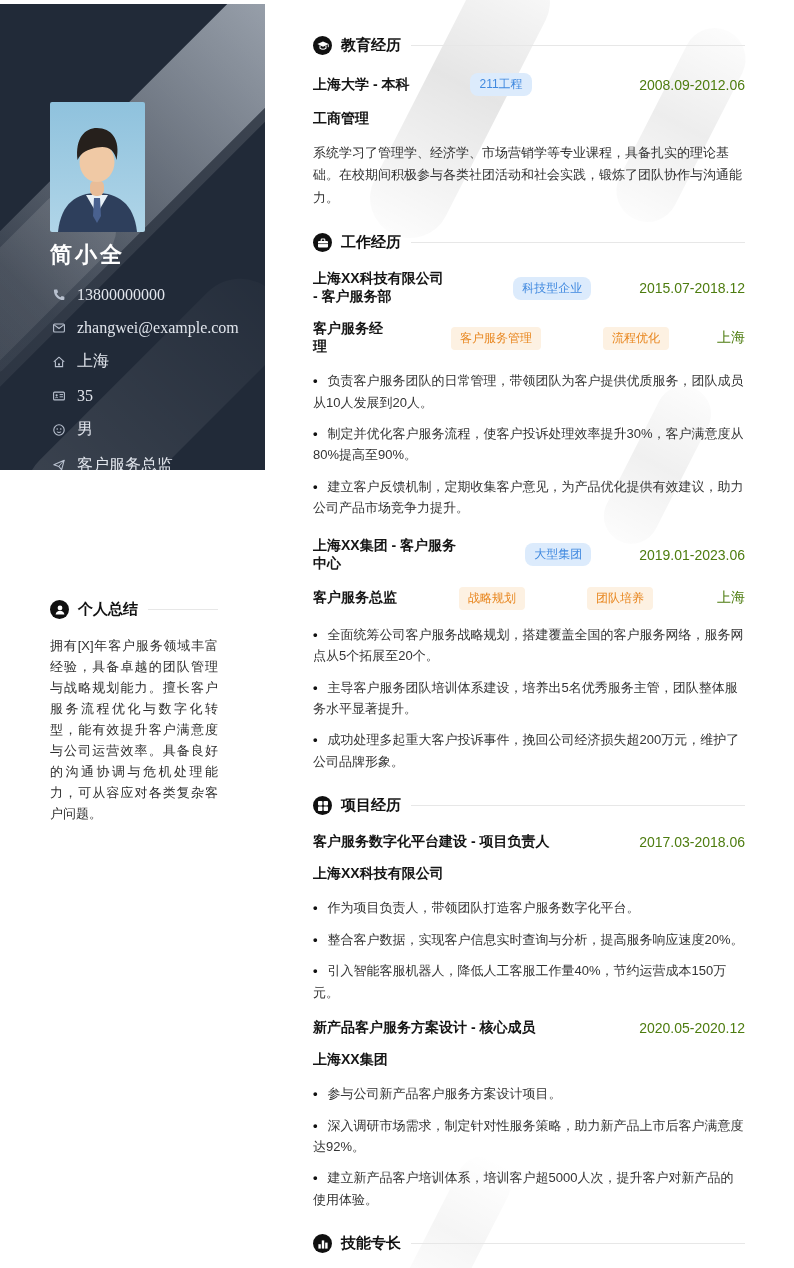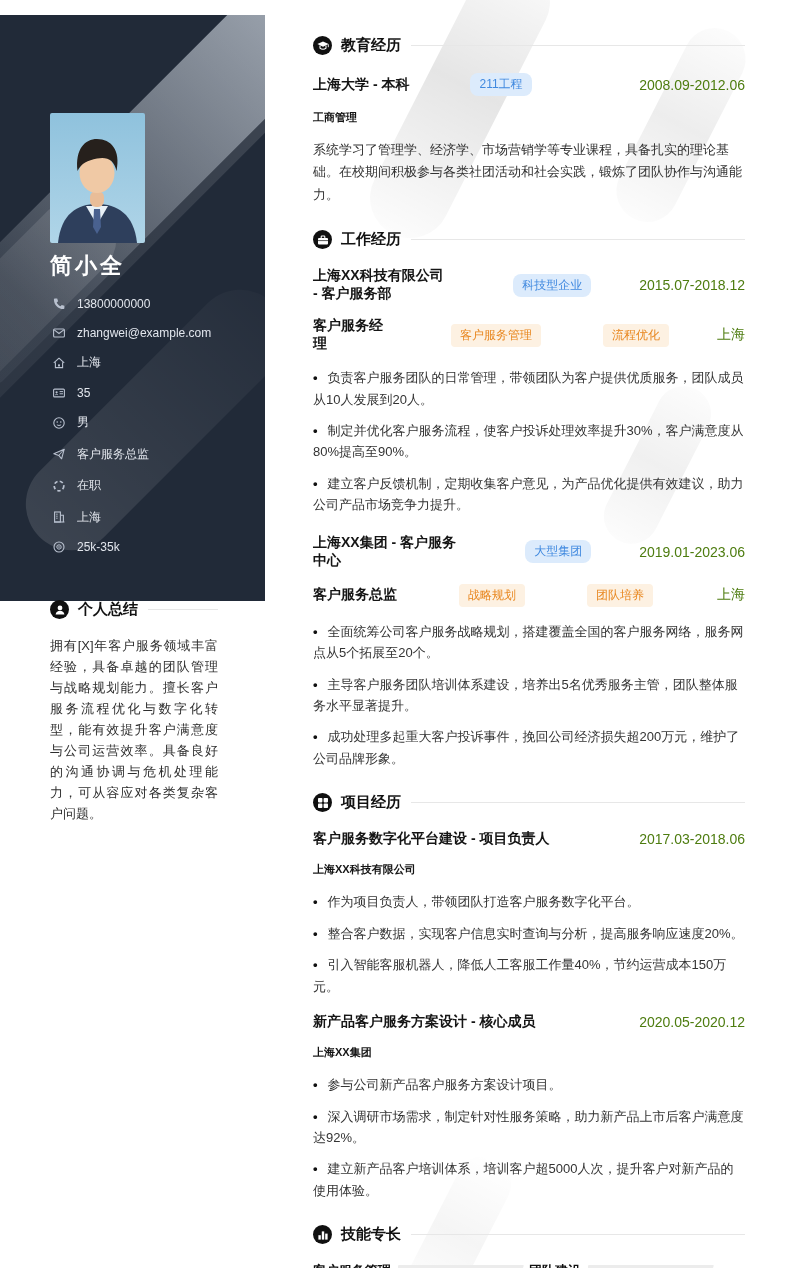--- a/index.html
+++ b/index.html
@@ -14,41 +14,41 @@
   .streak-1 { left:420px; top:-50px; width:80px; height:300px; transform:rotate(27deg);
     background:linear-gradient(to bottom, rgba(0,0,0,0.02), rgba(0,0,0,0.10) 45%, rgba(0,0,0,0.01)); }
   .streak-2 { left:650px; top:20px; width:62px; height:210px; transform:rotate(27deg);
     background:linear-gradient(to bottom, rgba(0,0,0,0.01), rgba(0,0,0,0.07) 50%, rgba(0,0,0,0.01)); }
   .streak-3 { left:630px; top:380px; width:55px; height:170px; transform:rotate(27deg);
     background:linear-gradient(to bottom, rgba(0,0,0,0.01), rgba(0,0,0,0.06) 50%, rgba(0,0,0,0.01)); }
   .streak-4 { left:430px; top:1150px; width:55px; height:170px; transform:rotate(27deg);
     background:linear-gradient(to bottom, rgba(0,0,0,0.00), rgba(0,0,0,0.04) 50%, rgba(0,0,0,0.00)); }
 
   
-  .sidebar { position:absolute; left:0; top:15px; width:265px; height:586px;
-    background:#212a38; overflow:hidden; z-index:1; }
+  .sidebar { position:absolute; left:0; top:4px; width:265px; height:466px;
+    background:#212a38; overflow:hidden; z-index:1;font-family:Liberation Serif, serif; }
   .sb-stripe { position:absolute; border-radius:55px; pointer-events:none; }
   .sb-stripe-a { left:118px; top:-170px; width:100px; height:600px; transform:rotate(45deg);
     background:linear-gradient(to bottom, rgba(210,218,228,0.80), rgba(210,218,228,0.06) 85%); border-radius:18px; }
   .sb-stripe-b { left:10px; top:-120px; width:110px; height:720px; transform:rotate(45deg);
     background:linear-gradient(to bottom, rgba(255,255,255,0.14), rgba(255,255,255,0.02)); border-radius:20px; }
   .sb-stripe-c { left:-45px; top:150px; width:80px; height:310px; transform:rotate(45deg);
     background:linear-gradient(to bottom, rgba(255,255,255,0.13), rgba(255,255,255,0.02)); }
   .sb-stripe-d { left:110px; top:240px; width:92px; height:330px; transform:rotate(45deg);
     background:linear-gradient(to bottom, rgba(255,255,255,0.02), rgba(255,255,255,0.12)); }
 
   .photo { position:absolute; left:50px; top:98px; width:95px; height:130px;
     border-radius:2px; overflow:hidden; }
   .photo svg { display:block; width:100%; height:100%; }
 
   .person-name { position:absolute; left:50px; top:236px; font-size:22px; font-weight:bold;
     color:#ffffff; letter-spacing:3px; }
 
   .contacts { position:absolute; left:52px; top:282px; }
-  .contact-row { display:flex; align-items:center; margin-bottom:14.5px; color:#e2e6ed; font-size:12px;text-align:right; }
+  .contact-row { display:flex; align-items:center; margin-bottom:14.5px; color:#e2e6ed; font-size:16px;text-align:right; }
   .contact-row .cicon { width:14px; height:14px; margin-right:11px; color:#b9c1cf; flex:none; }
   .contact-row .cicon svg { display:block; width:14px; height:14px; }
 
   
   .summary-block { position:absolute; left:50px; top:600px; width:168px; z-index:1; }
   .sec-head { display:flex; align-items:center; }
   .sec-icon { width:19px; height:19px; border-radius:50%; background:#101010; flex:none;
     display:flex; align-items:center; justify-content:center; }
   .sec-icon svg { display:block; width:12px; height:12px; }
   .sec-title { font-size:15px; font-weight:bold; color:#111; margin-left:9px; white-space:nowrap; }
@@ -61,21 +61,21 @@
   .section.first { margin-top:36px; }
   .sec-head.main-head { margin-bottom:18px; }
 
   .entry-head { display:flex; align-items:center; margin-bottom:14px;gap:48px; }
   .entry-title { font-size:14px; font-weight:bold; color:#151515; }
   .badge-blue { margin-left:13px; background:#dcebfc; color:#4089df; font-size:12px;
     padding:3px 9px; border-radius:8px; white-space:nowrap; }
   .tag-orange { margin-left:14px; background:#fdf1e2; color:#e8861e; font-size:12px;
     padding:3px 9px; border-radius:4px; white-space:nowrap; }
   .date { margin-left:auto; font-size:14px; font-weight:normal; color:#4d7c0f; white-space:nowrap; }
-  .subtitle { font-size:11px; font-weight:bold; color:#151515; margin-bottom:14px; }
+  .subtitle { font-size:14px; font-weight:bold; color:#151515; margin-bottom:14px; }
   .para { font-size:13px; color:#333; line-height:1.72; }
   .bullet { font-size:13px; color:#333; line-height:1.65; margin-bottom:10px; }
   .bullet::before { content:"•"; font-weight:bold; color:#111; margin-right:10px; }
   .job + .job { margin-top:18px; }
   .proj + .proj { margin-top:16px; }
 
   
   .skills { display:flex; flex-wrap:wrap; row-gap:18px; }
   .skill { display:flex; align-items:center; width:216px; }
   .skill-label { font-size:13px; font-weight:bold; color:#111; margin-right:7px; white-space:nowrap; }

